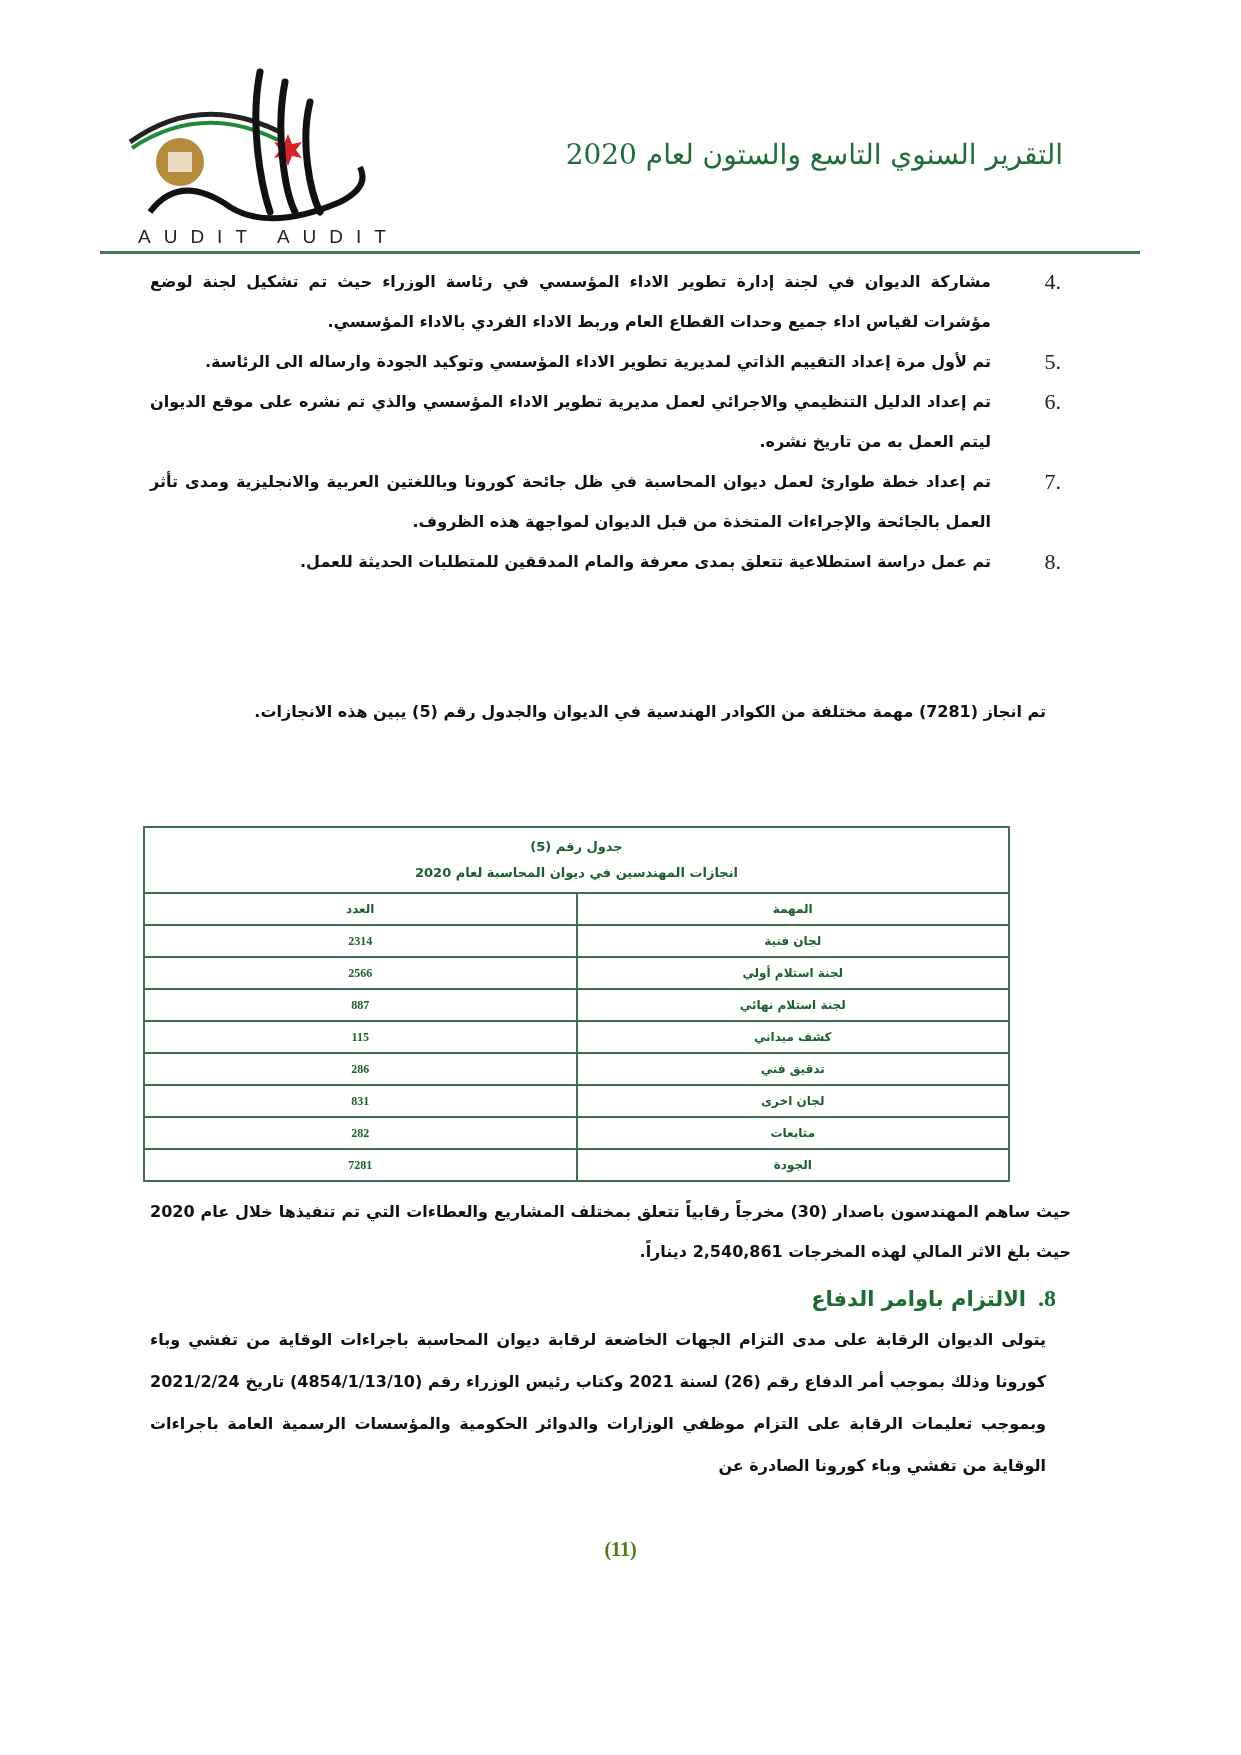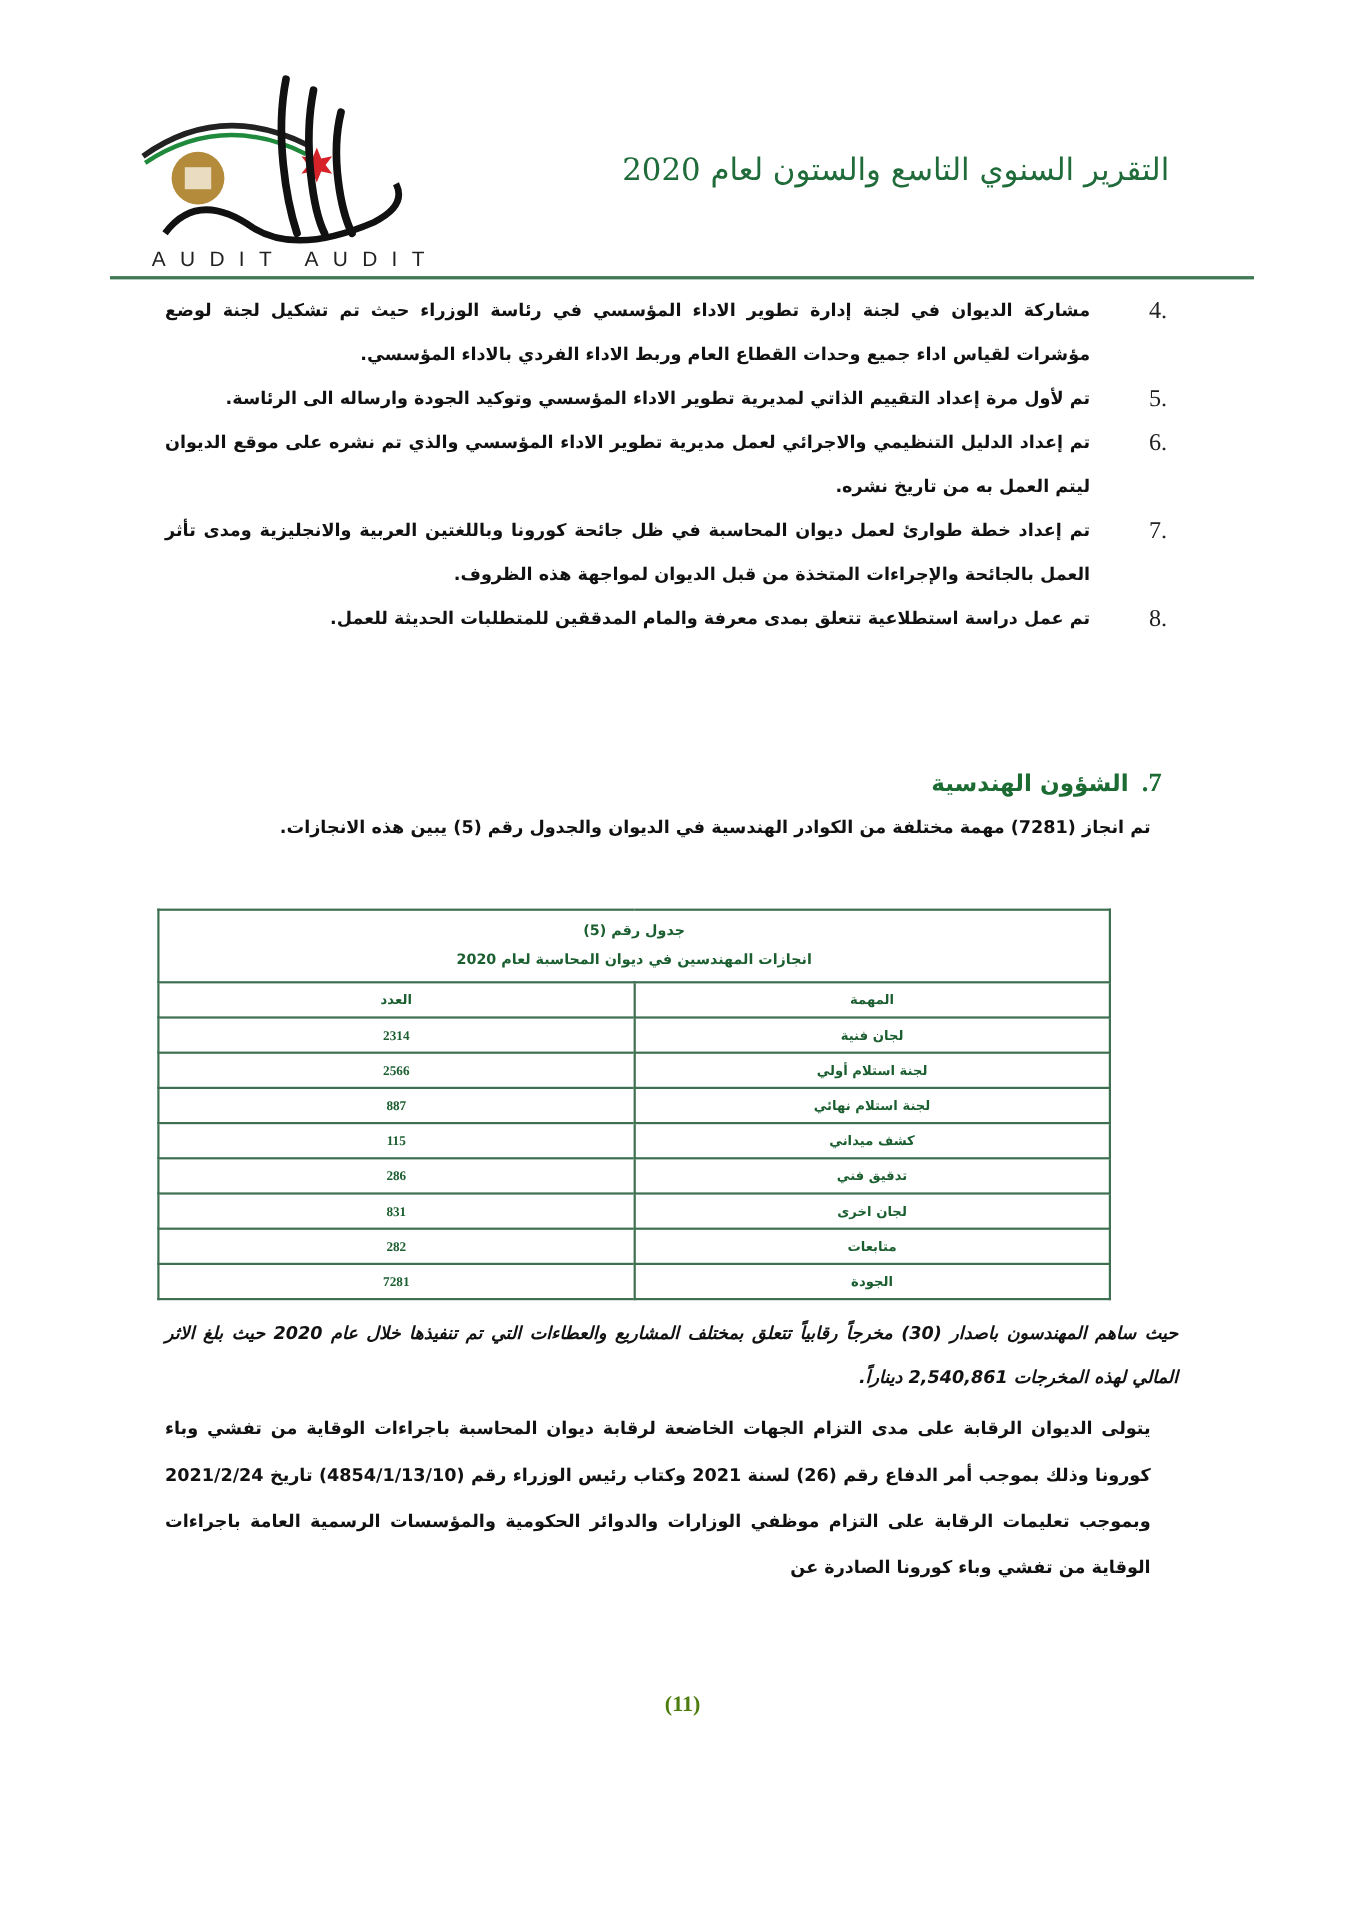--- a/index.html
+++ b/index.html
@@ -82,23 +82,20 @@
     <span class="list-num">7.</span>
     <span>تم إعداد خطة طوارئ لعمل ديوان المحاسبة في ظل جائحة كورونا وباللغتين العربية والانجليزية ومدى تأثر العمل بالجائحة والإجراءات المتخذة من قبل الديوان لمواجهة هذه الظروف.</span>
   </div>
   <div class="list-item">
     <span class="list-num">8.</span>
     <span>تم عمل دراسة استطلاعية تتعلق بمدى معرفة والمام المدققين للمتطلبات الحديثة للعمل.</span>
   </div>
 </div>
 
 <div class="content" style="top:692px; right:185px;">
-  <div class="section-heading">
-    <span class="num">7.</span><span>الشؤون الهندسية</span>
-  </div>
   <div class="para" style="padding-right:10px;">تم انجاز (7281) مهمة مختلفة من الكوادر الهندسية في الديوان والجدول رقم (5) يبين هذه الانجازات.</div>
 </div>
 
 <table class="eng">
   <tbody>
       <tr>
     <td colspan="2" class="cap-cell">
       <div>جدول رقم (5)</div>
       <div>انجازات المهندسين في ديوان المحاسبة لعام 2020</div>
     </td>
@@ -135,21 +132,24 @@
     <td>متابعات</td>
     <td class="num-cell">282</td>
   </tr>
   <tr class="row">
     <td>الجودة</td>
     <td class="num-cell">7281</td>
   </tr>
 </tbody>
   </table>
 
-<div class="content" style="top:1192px; right:170px;font-style:italic;">
+<div class="content" style="top:1192px; right:170px;">
   <div class="para">حيث ساهم المهندسون باصدار (30) مخرجاً رقابياً تتعلق بمختلف المشاريع والعطاءات التي تم تنفيذها خلال عام 2020 حيث بلغ الاثر المالي لهذه المخرجات 2,540,861 ديناراً.</div>
 </div>
 
 <div class="content" style="top:1278px; right:185px;">
+  <div class="section-heading">
+    <span class="num">8.</span><span>الالتزام باوامر الدفاع</span>
+  </div>
   <div class="para" style="padding-right:10px; line-height:42px;">يتولى الديوان الرقابة على مدى التزام الجهات الخاضعة لرقابة ديوان المحاسبة باجراءات الوقاية من تفشي وباء كورونا وذلك بموجب أمر الدفاع رقم (26) لسنة 2021 وكتاب رئيس الوزراء رقم (4854/1/13/10) تاريخ 2021/2/24 وبموجب تعليمات الرقابة على التزام موظفي الوزارات والدوائر الحكومية والمؤسسات الرسمية العامة باجراءات الوقاية من تفشي وباء كورونا الصادرة عن</div>
 </div>
 
 <div class="page-num">(11)</div>
 
 </body></html>

